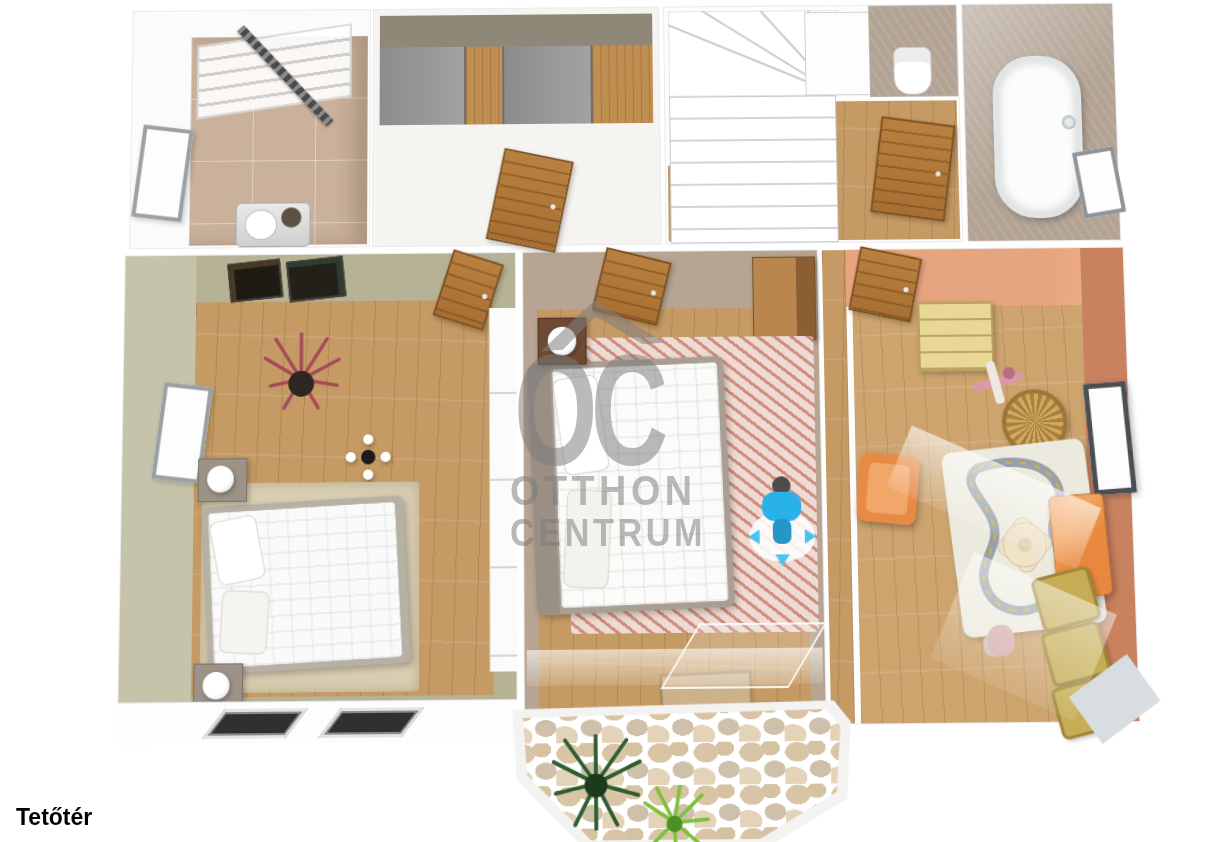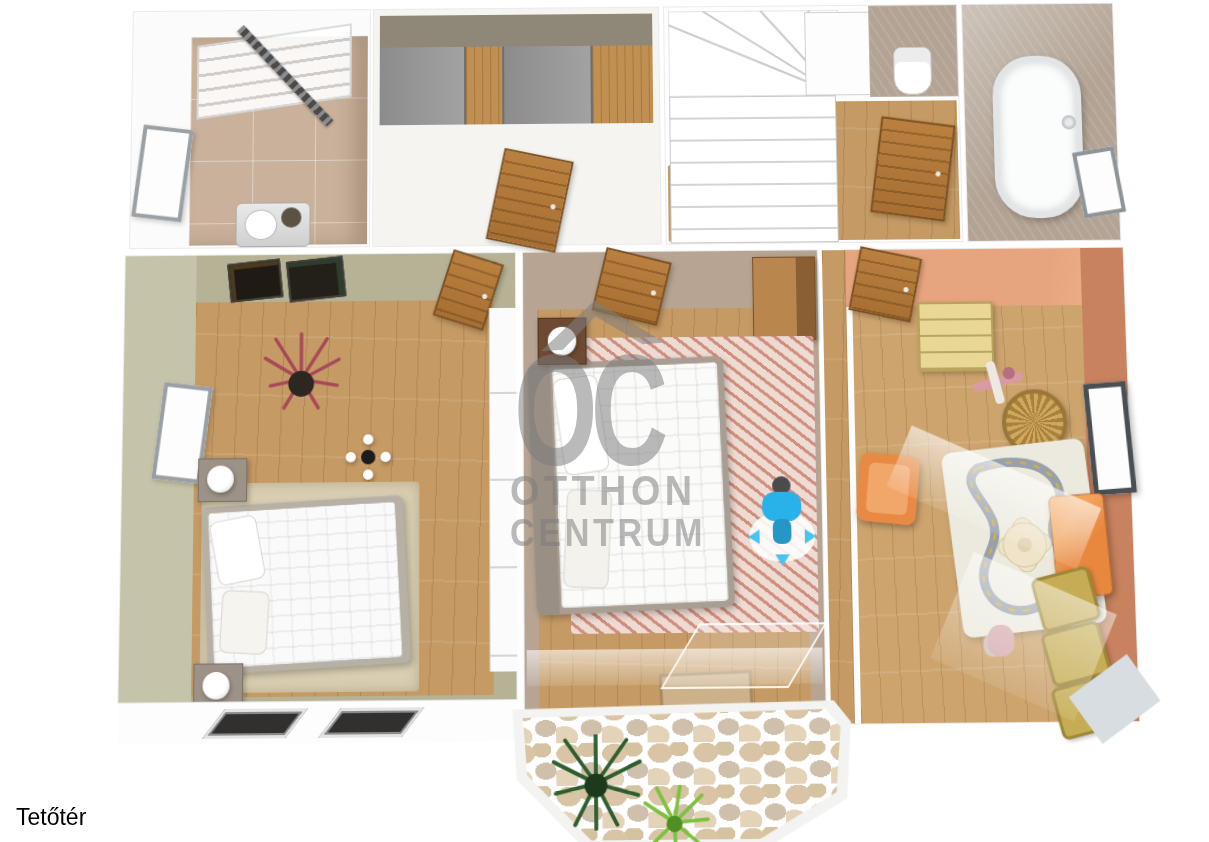--- a/index.html
+++ b/index.html
@@ -27,21 +27,21 @@
         linear-gradient(#b9803f,#a76f33);
         border:2px solid #7d501f;box-shadow:2px 2px 5px rgba(0,0,0,.25);}
   .steps{background:repeating-linear-gradient(180deg,#ffffff 0 20px,#d2d4d6 20px 22px);border:1px solid #c6c8ca;}
   .skl{background:#31302e;border:3px solid #e4e4e4;box-shadow:inset 0 0 0 2px #8a8a8a;transform:skewX(-38deg);}
   .lamp{background:radial-gradient(circle at 40% 38%,#ffffff 55%,#d8d8d8 90%);border-radius:50%;
         box-shadow:1px 2px 4px rgba(0,0,0,.3);}
   .nstand{background:#9c9287;border:1px solid #7c7369;box-shadow:2px 2px 5px rgba(0,0,0,.25);}
   .cushion{background:#c6ad55;border:3px solid #9d8838;border-radius:7px;box-shadow:2px 2px 4px rgba(0,0,0,.25);}
   .streak{background:linear-gradient(rgba(255,255,255,.6),rgba(255,255,255,.12));pointer-events:none;}
   .wm{color:rgba(122,122,122,.52);font-weight:bold;line-height:1;white-space:nowrap;}
-  .floorlabel{position:absolute;left:16px;top:804px;font-size:23px;font-weight:normal;color:#000;}
+  .floorlabel{position:absolute;left:16px;top:804px;font-size:23px;font-weight:bold;color:#000;}
 </style>
 </head>
 <body>
 
 <div class="stage">
   <div class="plan">
 
     <div class="abs room" style="left:22px;top:2px;width:236px;height:236px;background:#fbfbfb;">
       <div class="abs tiletan" style="left:58px;top:26px;width:176px;height:208px;box-shadow:inset -14px 0 18px rgba(90,70,50,.25);"></div>
       <div class="abs" style="left:6px;top:116px;width:42px;height:84px;background:#fdfdfd;border:4px solid #9aa0a4;transform:rotate(7deg);box-shadow:2px 2px 5px rgba(0,0,0,.2);"></div>

